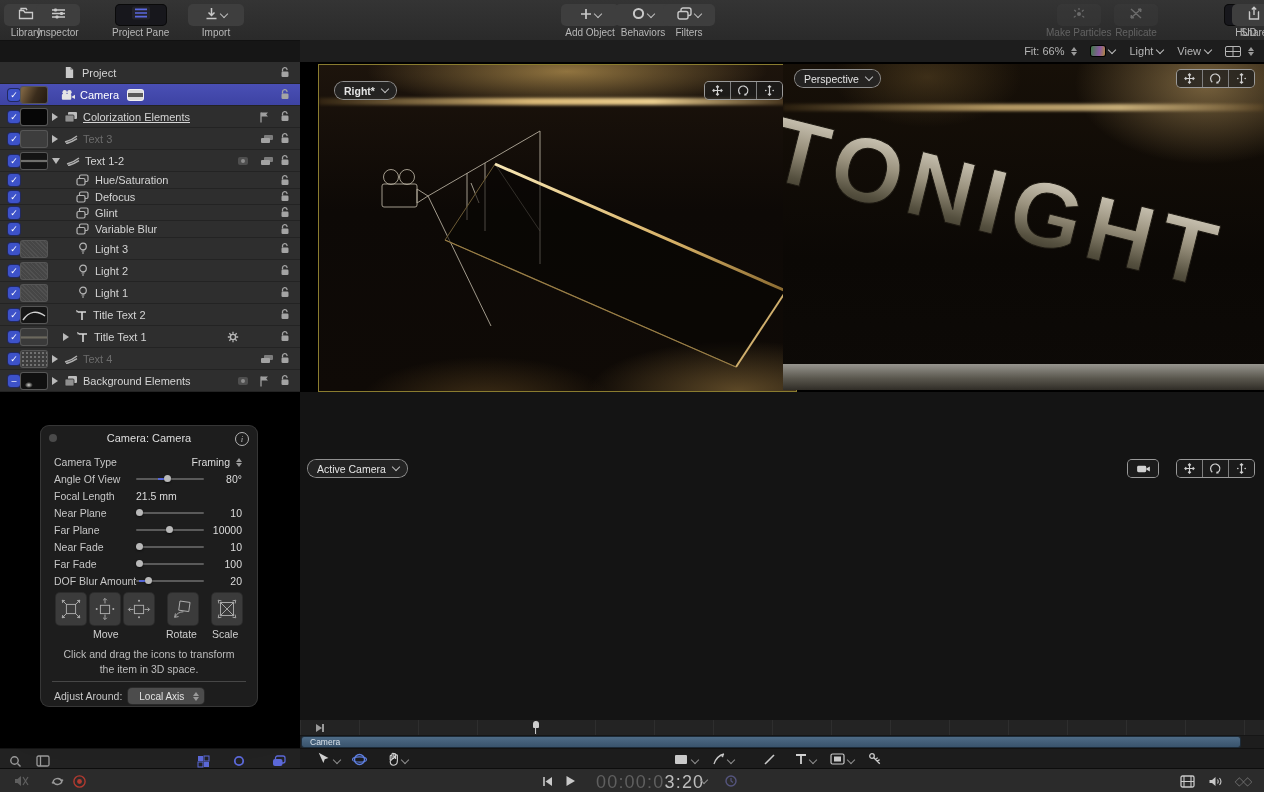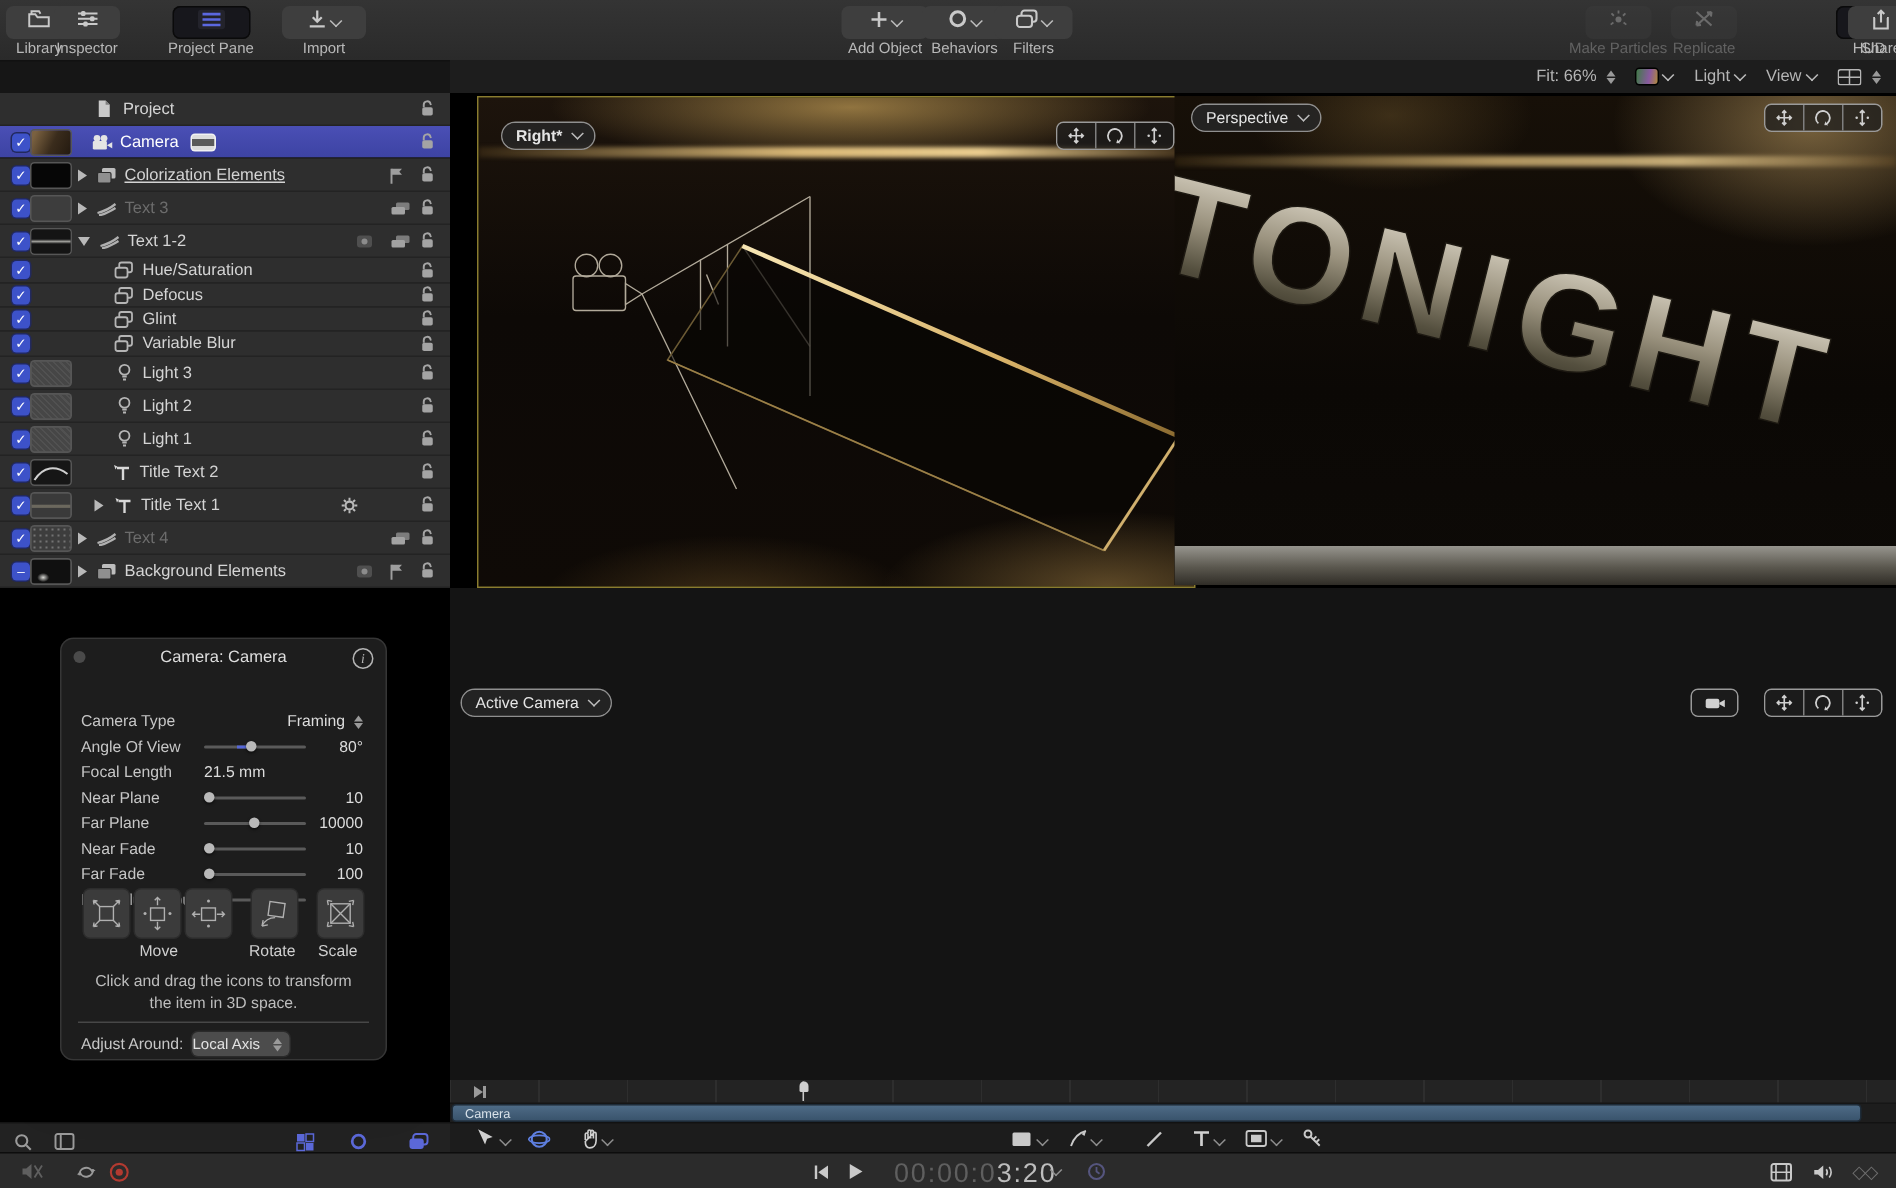--- a/index.html
+++ b/index.html
@@ -75,40 +75,40 @@
   
   .hud{position:absolute;left:40px;top:425px;width:218px;height:282px;border-radius:9px;
        background:rgba(30,30,30,.96);box-shadow:0 12px 34px rgba(0,0,0,.65),0 0 0 1px rgba(75,75,75,.55) inset;
        z-index:30;}
   .hud-title{position:absolute;top:7px;left:0;right:0;text-align:center;font-size:11px;color:#dedede;}
   .hud-close{position:absolute;left:9px;top:9px;width:8px;height:8px;border-radius:50%;background:#4a4a4a;}
   .hud-info{position:absolute;right:9px;top:7px;width:12px;height:12px;border-radius:50%;
             border:1px solid #b5b5b5;color:#b5b5b5;font-size:9px;line-height:12px;text-align:center;
             font-family:"Liberation Serif",serif;font-style:italic;}
   .hrow{position:relative;height:17px;}
-  .hud-params{position:absolute;top:28px;left:14px;right:12px;margin-top:19px;}
+  .hud-params{position:absolute;top:28px;left:14px;right:12px;}
   .hlabel{position:absolute;left:0;top:3px;font-size:10.5px;color:#c6c6c6;white-space:nowrap;}
   .slider{position:absolute;left:82px;width:68px;top:8px;height:2px;background:#5a5a5a;border-radius:1px;}
   .sfill{position:absolute;top:0;height:2px;background:#5566d8;}
   .sthumb{position:absolute;top:-3px;width:7px;height:7px;border-radius:50%;background:#b9b9b9;
           box-shadow:0 1px 2px rgba(0,0,0,.6);margin-left:-3px;}
   .hval{position:absolute;right:4px;top:3px;font-size:10.5px;color:#dcdcdc;display:flex;align-items:center;gap:3px;}
   .hval.inl{right:auto;left:82px;}
   .tbtns{position:absolute;top:168px;left:0;width:100%;}
   .tbtn{position:absolute;width:30px;height:32px;border-radius:4px;background:#3b3b3b;
         box-shadow:0 0 0 1px #2c2c2c;display:flex;align-items:center;justify-content:center;}
   .tlabels{position:absolute;top:203px;left:0;width:100%;font-size:10.5px;color:#cfcfcf;}
   .tlabels span{position:absolute;white-space:nowrap;}
   .hud-help{position:absolute;top:222px;left:19px;width:180px;text-align:center;font-size:10.5px;
             line-height:15px;color:#bdbdbd;}
   .hud-div{position:absolute;top:256px;left:12px;right:12px;height:1px;background:#474747;}
   .hud-adjust{position:absolute;top:263px;left:14px;right:12px;display:flex;align-items:center;gap:6px;}
   .hud-adjust .alabel{font-size:10.5px;color:#c6c6c6;}
   .dd-small{height:16px;border-radius:4px;background:#4c4c4c;box-shadow:0 0 0 1px #2a2a2a;
-            display:flex;align-items:center;gap:6px;padding:0 5px 0 0;font-size:10px;color:#e2e2e2;}
+            display:flex;align-items:center;gap:6px;padding:0 5px 0 11px;font-size:10px;color:#e2e2e2;}
 
   
   .canvas{position:absolute;left:300px;top:62px;width:964px;height:658px;background:#000;}
   .vp{position:absolute;overflow:hidden;}
   .vp-left{left:18px;top:2px;width:477px;height:326px;border:1px solid #8a7c2f;
     background:
       radial-gradient(60% 16% at 52% 2%, rgba(222,180,98,.6), transparent 70%),
       radial-gradient(45% 22% at 88% 100%, rgba(200,158,84,.42), transparent 70%),
       radial-gradient(35% 18% at 35% 103%, rgba(150,112,52,.35), transparent 75%),
       linear-gradient(#1d140c,#0d0906 45%,#0f0a06); font-weight: bold;}

